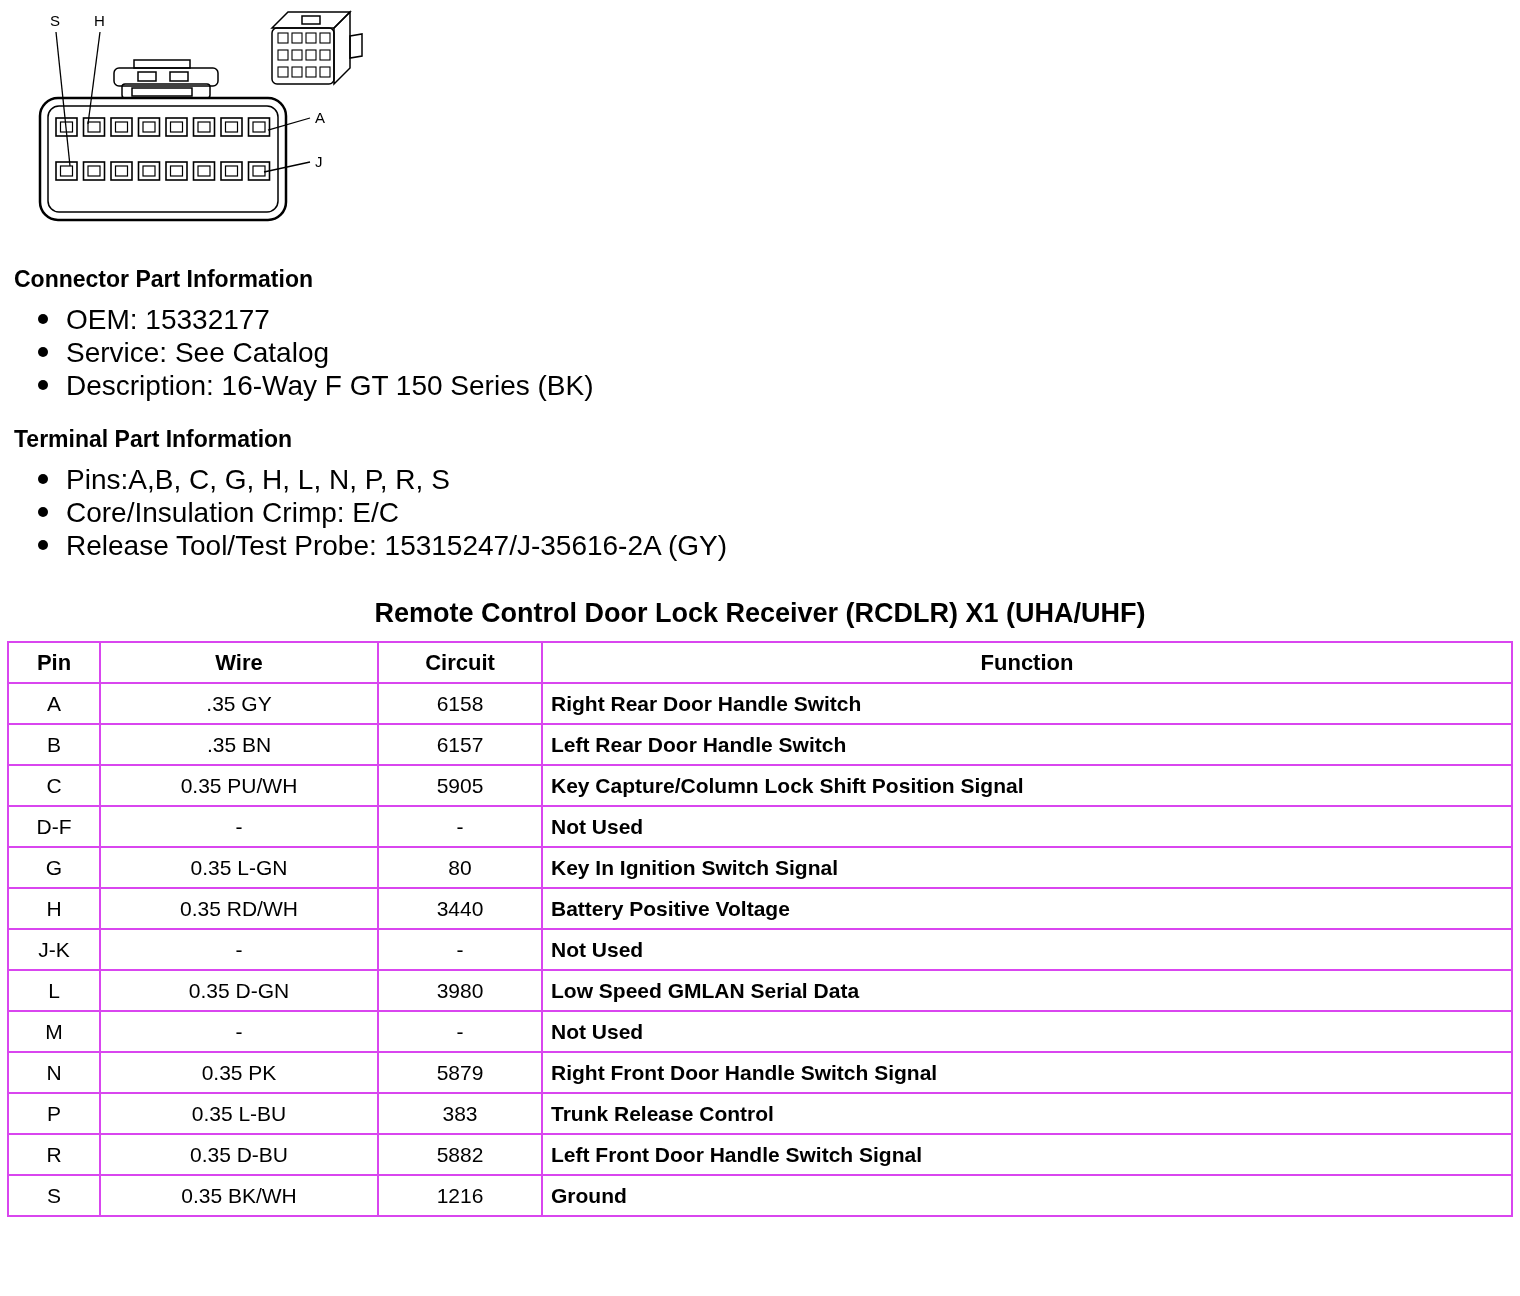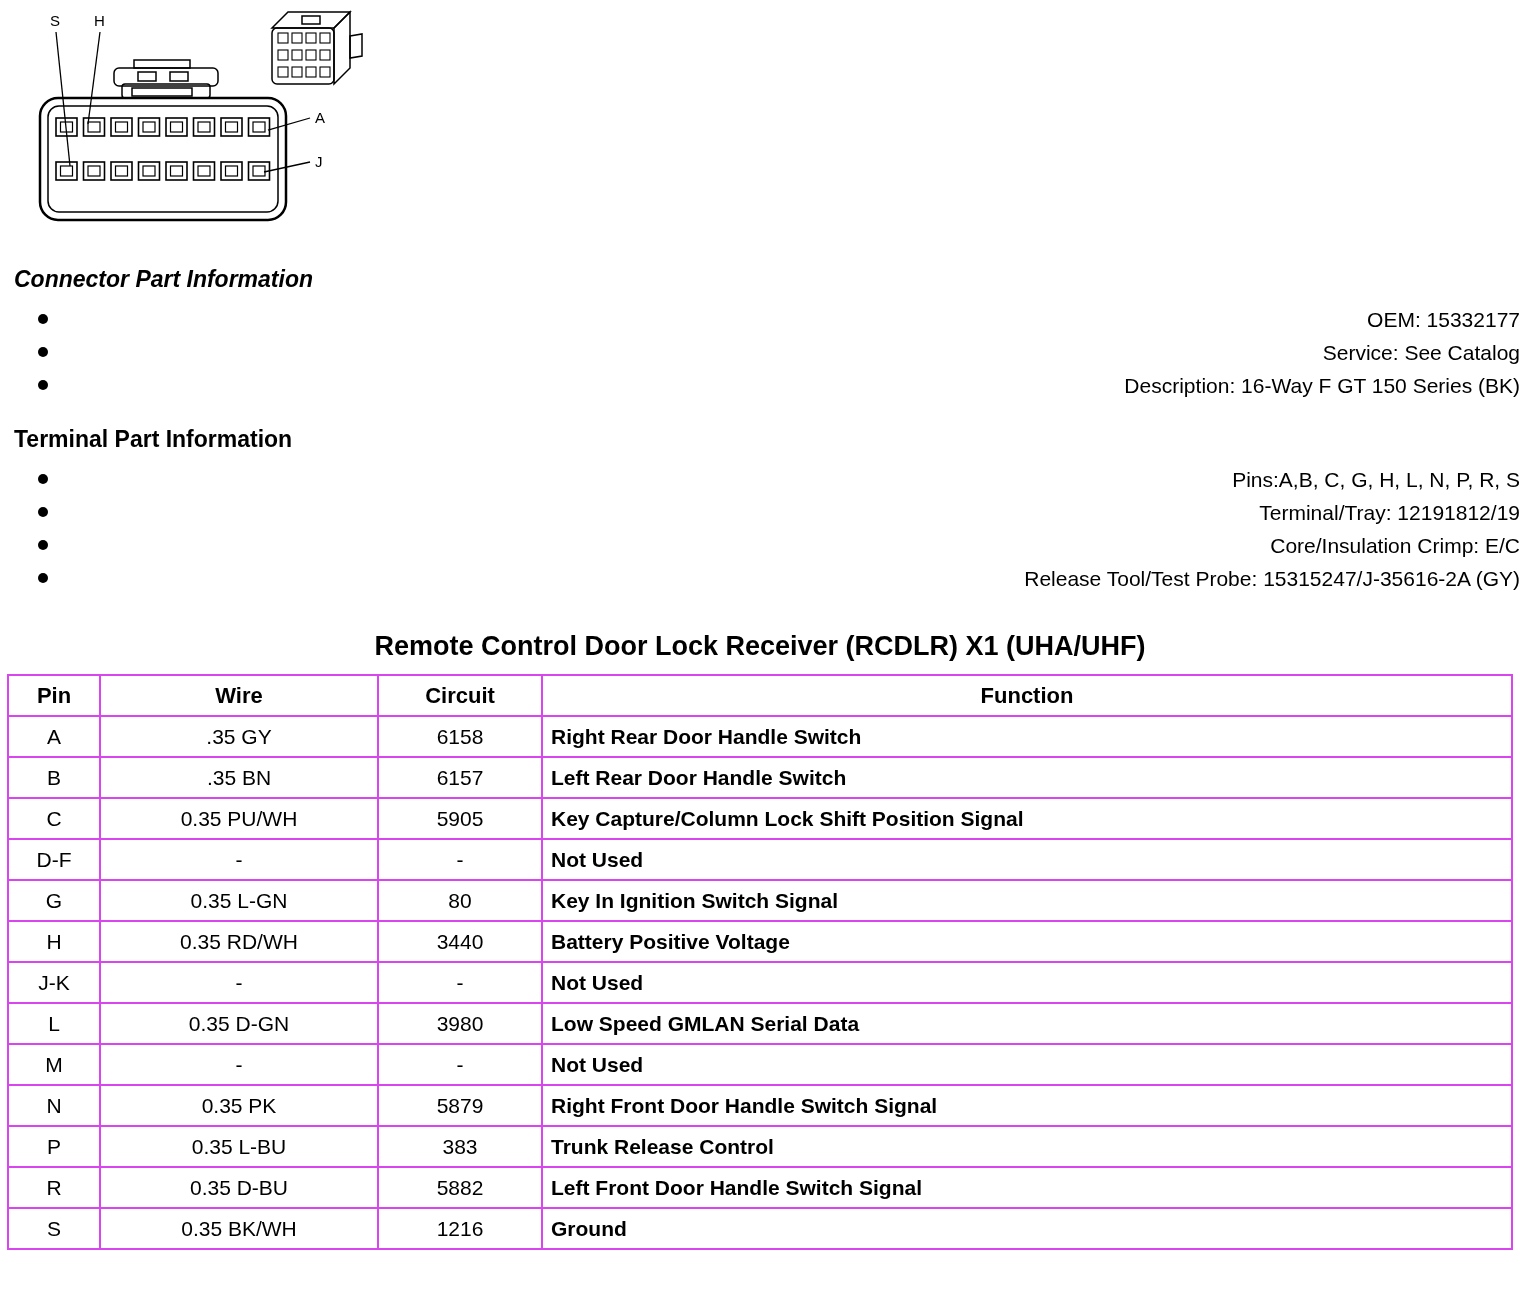--- a/index.html
+++ b/index.html
@@ -15,32 +15,31 @@
   }
   .diagram {
     display: block;
     margin: 6px 0 0 10px;
   }
   .section-heading {
     font-size: 23px;
     font-weight: bold;
     margin: 24px 0 10px 14px;
   }
-  .section-heading.first { margin-top: 20px; font-style: italic; }
+  .section-heading.first { margin-top: 20px; }
   .bullet-list {
     list-style: none;
     margin: 0 0 0 36px;
     padding: 0;
   }
   .bullet-list li {
     position: relative;
-    font-size: 21px;
+    font-size: 28px;
     line-height: 33px;
     padding-left: 30px;
-    text-align: right;
   }
   .bullet-list li::before {
     content: "";
     position: absolute;
     left: 2px;
     top: 11px;
     width: 10px;
     height: 10px;
     border-radius: 50%;
     background: #000000;
@@ -173,21 +172,20 @@
   <h2 class="section-heading first">Connector Part Information</h2>
   <ul class="bullet-list">
     <li>OEM: 15332177</li>
     <li>Service: See Catalog</li>
     <li>Description: 16-Way F GT 150 Series (BK)</li>
   </ul>
 
   <h2 class="section-heading">Terminal Part Information</h2>
   <ul class="bullet-list">
     <li>Pins:A,B, C, G, H, L, N, P, R, S</li>
-    <li>Terminal/Tray: 12191812/19</li>
     <li>Core/Insulation Crimp: E/C</li>
     <li>Release Tool/Test Probe: 15315247/J-35616-2A (GY)</li>
   </ul>
 
   <div class="table-title">Remote Control Door Lock Receiver (RCDLR) X1 (UHA/UHF)</div>
 
   <table class="pinout">
     <colgroup>
       <col class="col-pin">
         <col class="col-wire">

